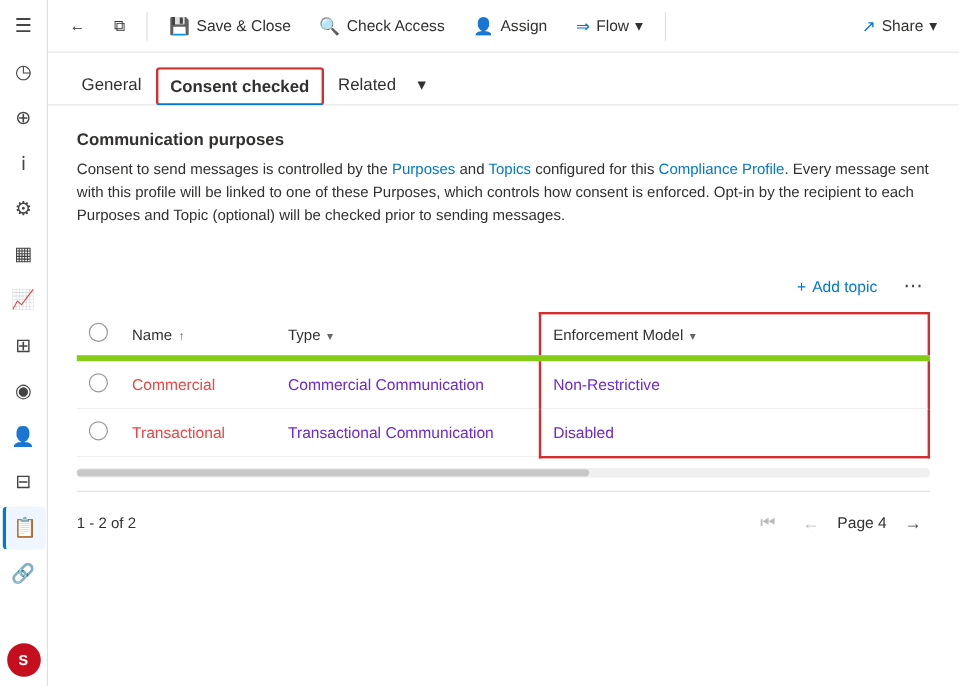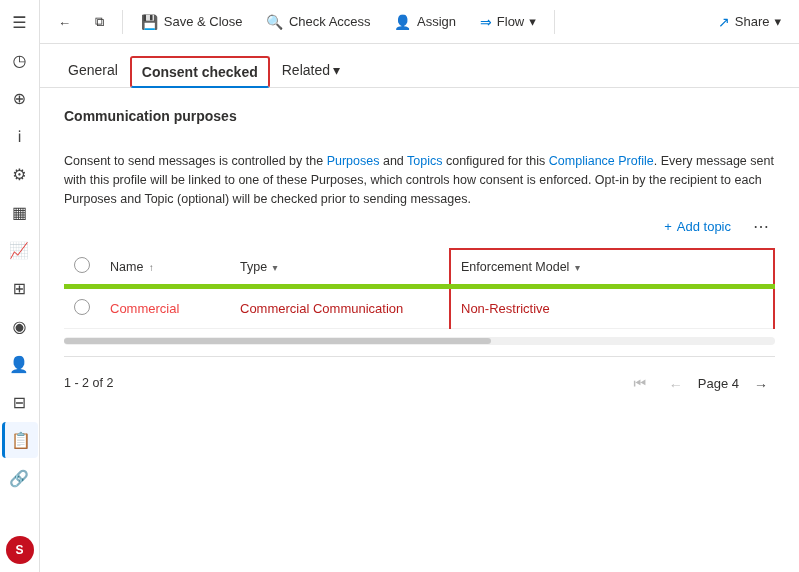--- a/index.html
+++ b/index.html
@@ -103,42 +103,42 @@
     .tab.active {
       color: #323130;
       font-weight: 600;
       border-bottom: 2px solid #0078d4;
       border: 2px solid #d32f2f;
       border-radius: 3px;
       border-bottom: 2px solid #0078d4;
       padding: 6px 10px;
       margin-bottom: -1px;
     }
-    .tab-dropdown { display: flex; align-items: center; gap: 3px; }
+    .tab-dropdown { display: flex; align-items: center; gap: 18px; }
 
     
     .content {
       flex: 1;
       overflow-y: auto;
       padding: 20px 24px;
       background: #fff;
     }
 
     .section-title {
       font-size: 14px;
       font-weight: 600;
       color: #323130;
-      margin-bottom: 28px;
+      margin-bottom: 8px;
     }
 
     .description {
       font-size: 12.5px;
       color: #323130;
       line-height: 1.5;
-      margin-bottom: 4px;
+      margin-bottom: 36px;
     }
     .description a { color: #0078d4; text-decoration: none; }
 
     
     .table-controls {
       display: flex;
       justify-content: flex-end;
       align-items: center;
       margin-bottom: 8px;
       gap: 8px;
@@ -176,21 +176,21 @@
       padding: 8px 10px;
       text-align: left;
       font-weight: 500;
       color: #323130;
       font-size: 12.5px;
     }
     .data-table th .sort-icon { font-size: 10px; margin-left: 2px; color: #666; }
     .data-table td {
       padding: 10px 10px;
       border-bottom: 1px solid #f0f0f0;
-      color: #b91c1c;
+      color: #6d28d9;
     }
     .data-table td.link-cell { color: #ef4444; cursor: pointer; }
     .enforcement-header {
       background: #fff;
       border-bottom: 1px solid #e0e0e0;
     }
     .col-checkbox { width: 36px; }
     .col-name { width: 130px; }
     .col-type { width: 220px; }
     .col-enforcement { min-width: 160px; }
@@ -348,20 +348,28 @@
       </thead>
       <tbody>
         <tr>
           <td class="col-checkbox">
             <span class="row-check"></span>
           </td>
           <td class="link-cell">Commercial</td>
           <td>Commercial Communication</td>
           <td style="border-left: 2px solid #d32f2f; border-right: 2px solid #d32f2f;">Non-Restrictive</td>
         </tr>
+        <tr>
+          <td class="col-checkbox">
+            <span class="row-check"></span>
+          </td>
+          <td class="link-cell">Transactional</td>
+          <td>Transactional Communication</td>
+          <td style="border-left: 2px solid #d32f2f; border-right: 2px solid #d32f2f; border-bottom: 2px solid #d32f2f; border-radius: 0 0 3px 3px;">Disabled</td>
+        </tr>
       </tbody>
     </table>
 
     <div class="scroll-area">
       <div class="scroll-thumb"></div>
     </div>
 
     <div class="pagination">
       <span class="page-info">
         <span>1</span>

